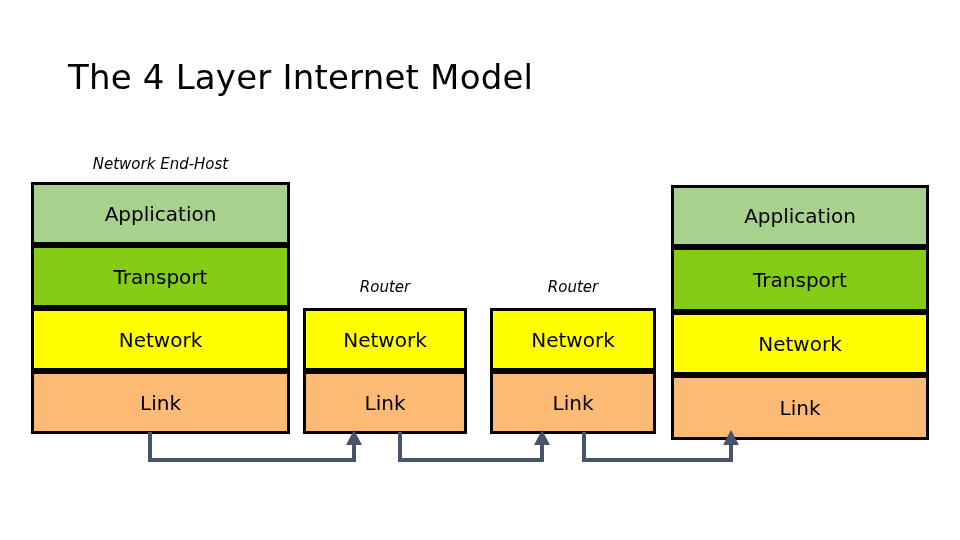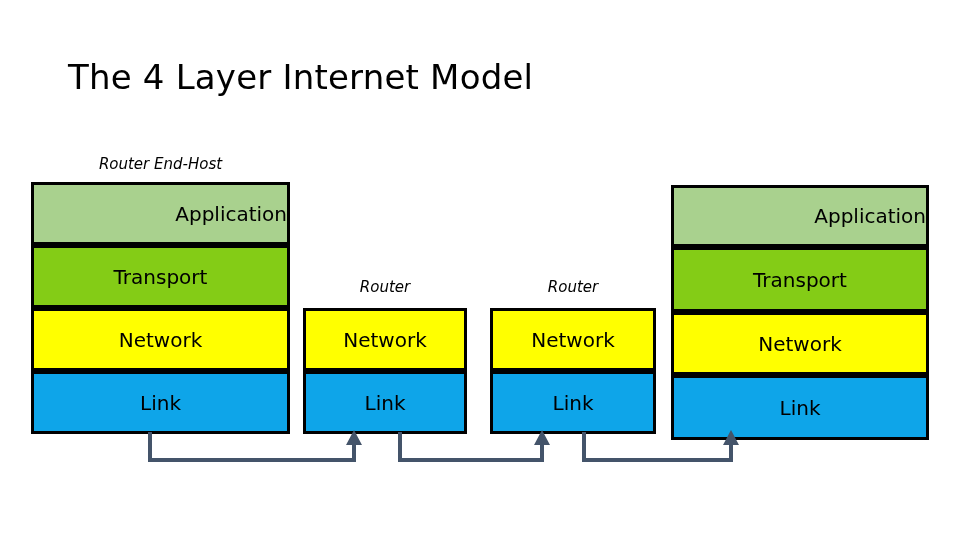--- a/index.html
+++ b/index.html
@@ -52,39 +52,39 @@
     box-sizing: border-box;
     border: 3px solid #000000;
     display: flex;
     align-items: center;
     justify-content: center;
     font-size: 20px;
     color: #000000;
     line-height: 1;
     white-space: nowrap;
   }
-  .layer.application { background: #A9D18E; justify-content: flex-end; }
+  .layer.application { background: #A9D18E; }
   .layer.transport   { background: #84cc16; }
   .layer.network     { background: #FFFF00; }
-  .layer.link        { background: #0ea5e9; }
+  .layer.link        { background: #fdba74; }
 
   
   .connector {
     position: absolute;
     pointer-events: none;
   }
 </style>
 </head>
 <body>
 
 <div id="canvas">
 
   <div class="title">The 4 Layer Internet Model</div>
 
-  <div class="caption" style="left:31px; top:155px; width:259px;">Router End-Host</div>
+  <div class="caption" style="left:31px; top:155px; width:259px;">Network End-Host</div>
 
   <div class="stack" style="left:31px; top:182px; width:259px; height:252px;">
     <div class="layer application" style="left:0; top:0; width:259px; height:63px;">
       <span>Application</span>
     </div>
     <div class="layer transport" style="left:0; top:63px; width:259px; height:63px;">
       <span>Transport</span>
     </div>
     <div class="layer network" style="left:0; top:126px; width:259px; height:63px;">
       <span>Network</span>

